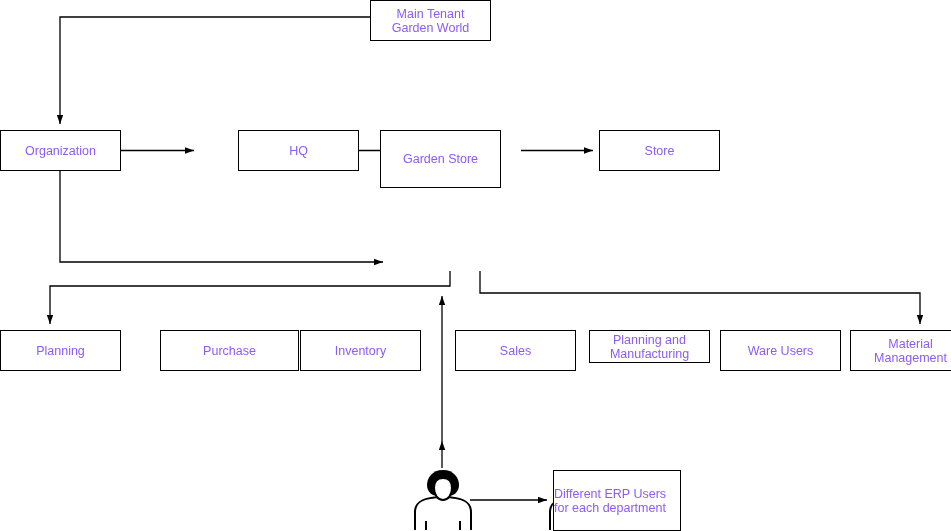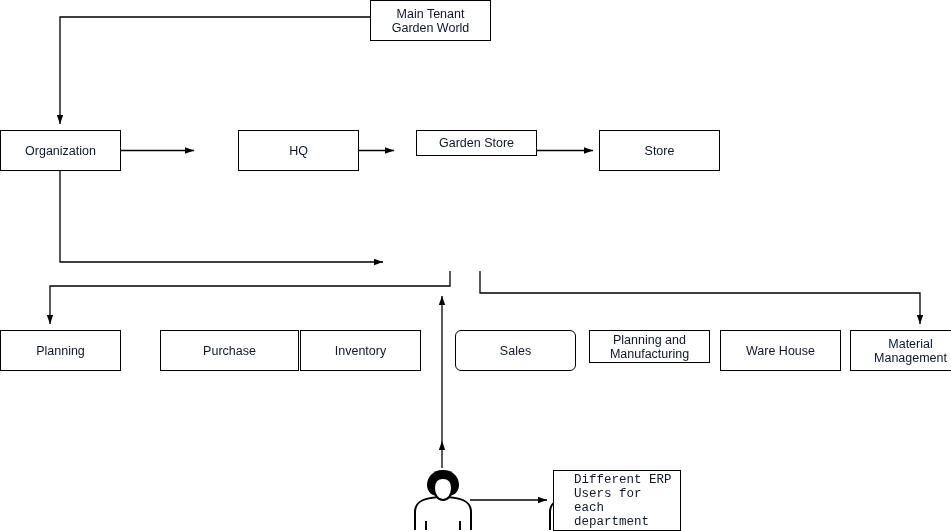--- a/index.html
+++ b/index.html
@@ -29,21 +29,21 @@
     position: absolute;
     box-sizing: border-box;
     border: 1px solid #000000;
     background: #ffffff;
     display: flex;
     align-items: center;
     justify-content: center;
     text-align: center;
     font-size: 12.5px;
     line-height: 14px;
-    color: #0f172a;
+    color: #8b5cf6;
     padding: 2px 4px;
     z-index: 3;
   }
   .actor {
     position: absolute;
     z-index: 2;
   }
   .actor.behind { z-index: 1; }
 </style>
 </head>
@@ -121,54 +121,54 @@
   </div>
 
   <div class="node" style="left:0px; top:130px; width:121px; height:41px;">
     <span>Organization</span>
   </div>
 
   <div class="node" style="left:200px; top:130px; width:121px; height:41px;margin-left:38px;">
     <span>HQ</span>
   </div>
 
-  <div class="node" style="left:416px; top:130px; width:121px; height:26px;text-align:right;">
+  <div class="node" style="left:380px; top:130px; width:121px; height:58px;text-align:right;">
     <span>Garden Store</span>
   </div>
 
   <div class="node" style="left:599px; top:130px; width:121px; height:41px;">
     <span>Store</span>
   </div>
 
 
   <div class="node" style="left:0px; top:330px; width:121px; height:41px;">
     <span>Planning</span>
   </div>
 
   <div class="node" style="left:160px; top:330px; width:139px; height:41px;">
     <span>Purchase</span>
   </div>
 
   <div class="node" style="left:300px; top:330px; width:121px; height:41px;">
     <span>Inventory</span>
   </div>
 
-  <div class="node" style="left:455px; top:330px; width:121px; height:41px;border-radius:6px;">
+  <div class="node" style="left:455px; top:330px; width:121px; height:41px;">
     <span>Sales</span>
   </div>
 
   <div class="node" style="left:589px; top:330px; width:121px; height:33px;justify-content:center;">
     <span>Planning and Manufacturing</span>
   </div>
 
   <div class="node" style="left:720px; top:330px; width:121px; height:41px;">
-    <span>Ware House</span>
+    <span>Ware Users</span>
   </div>
 
   <div class="node" style="left:850px; top:330px; width:121px; height:41px;">
     <span>Material Management</span>
   </div>
 
-  <div class="node" style="left:553px; top:470px; width:128px; height:61px; justify-content:flex-start; text-align:left; padding-left:20px;font-family:Liberation Mono, monospace;">
+  <div class="node" style="left:553px; top:470px; width:128px; height:61px; justify-content:flex-start; text-align:left; padding-left:0;">
     <span>Different ERP Users for each department</span>
   </div>
 
 </div>
 
 </body></html>

